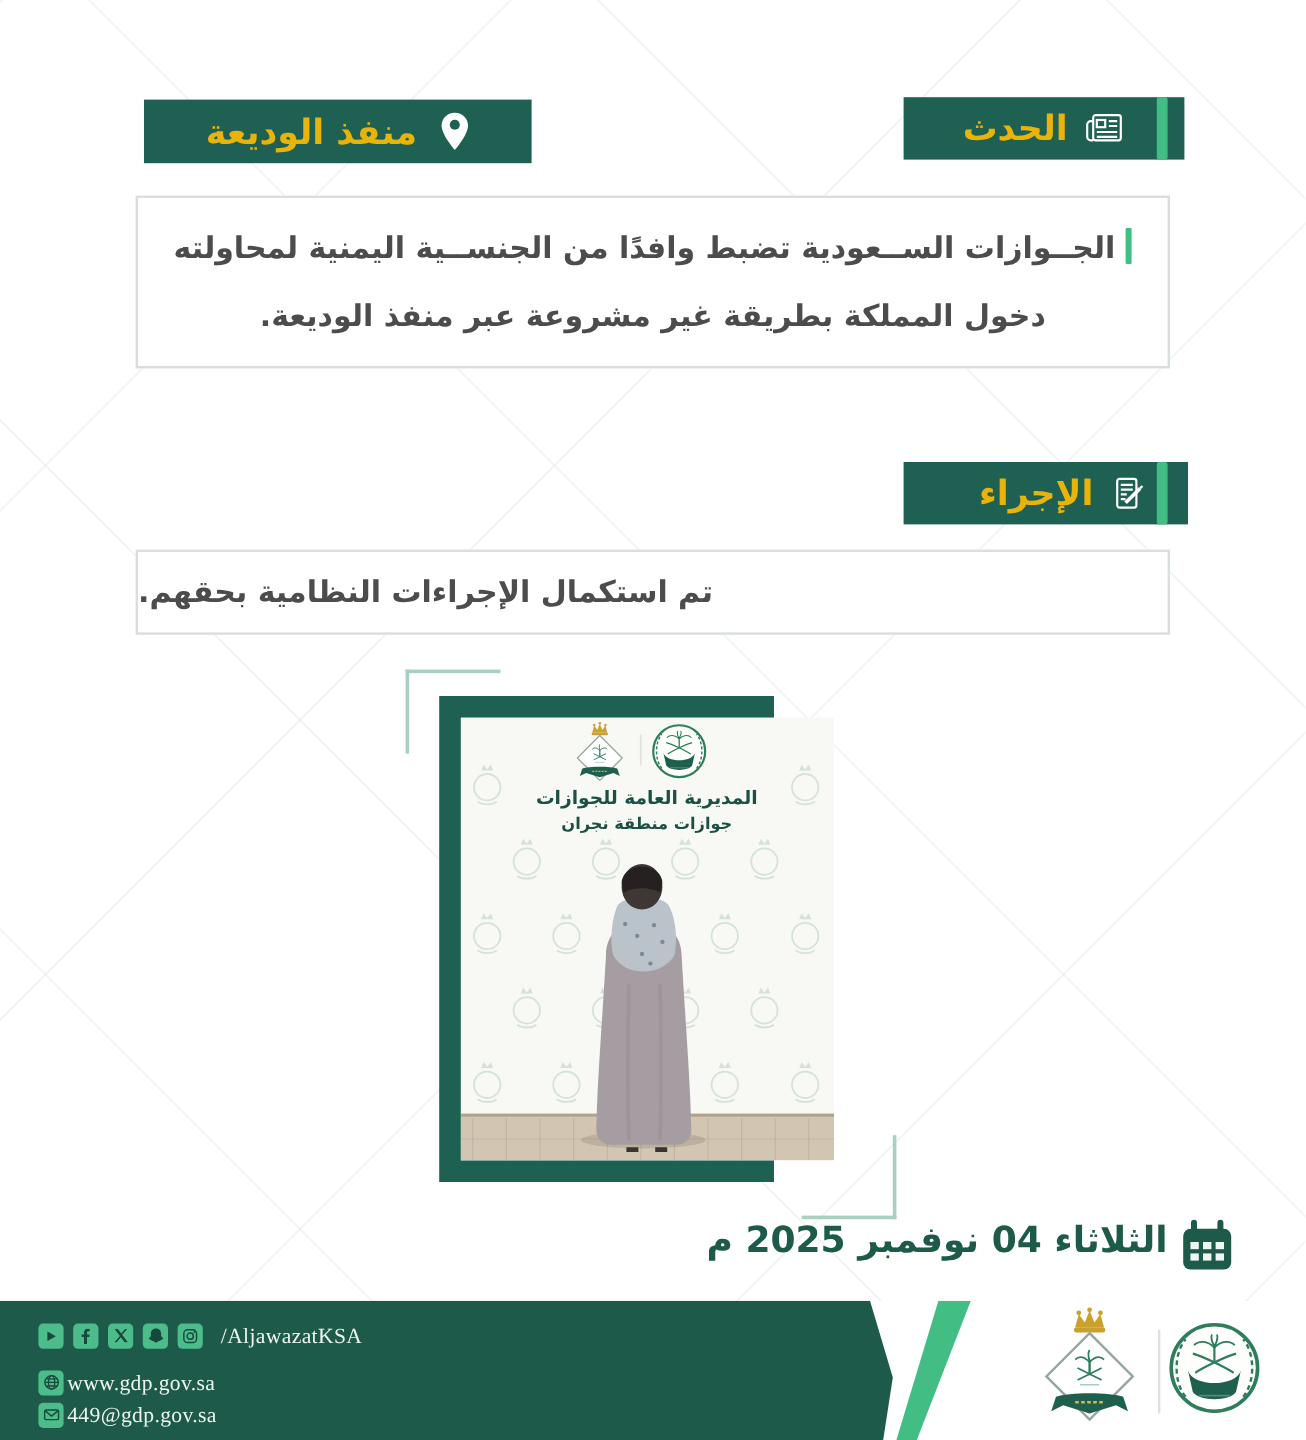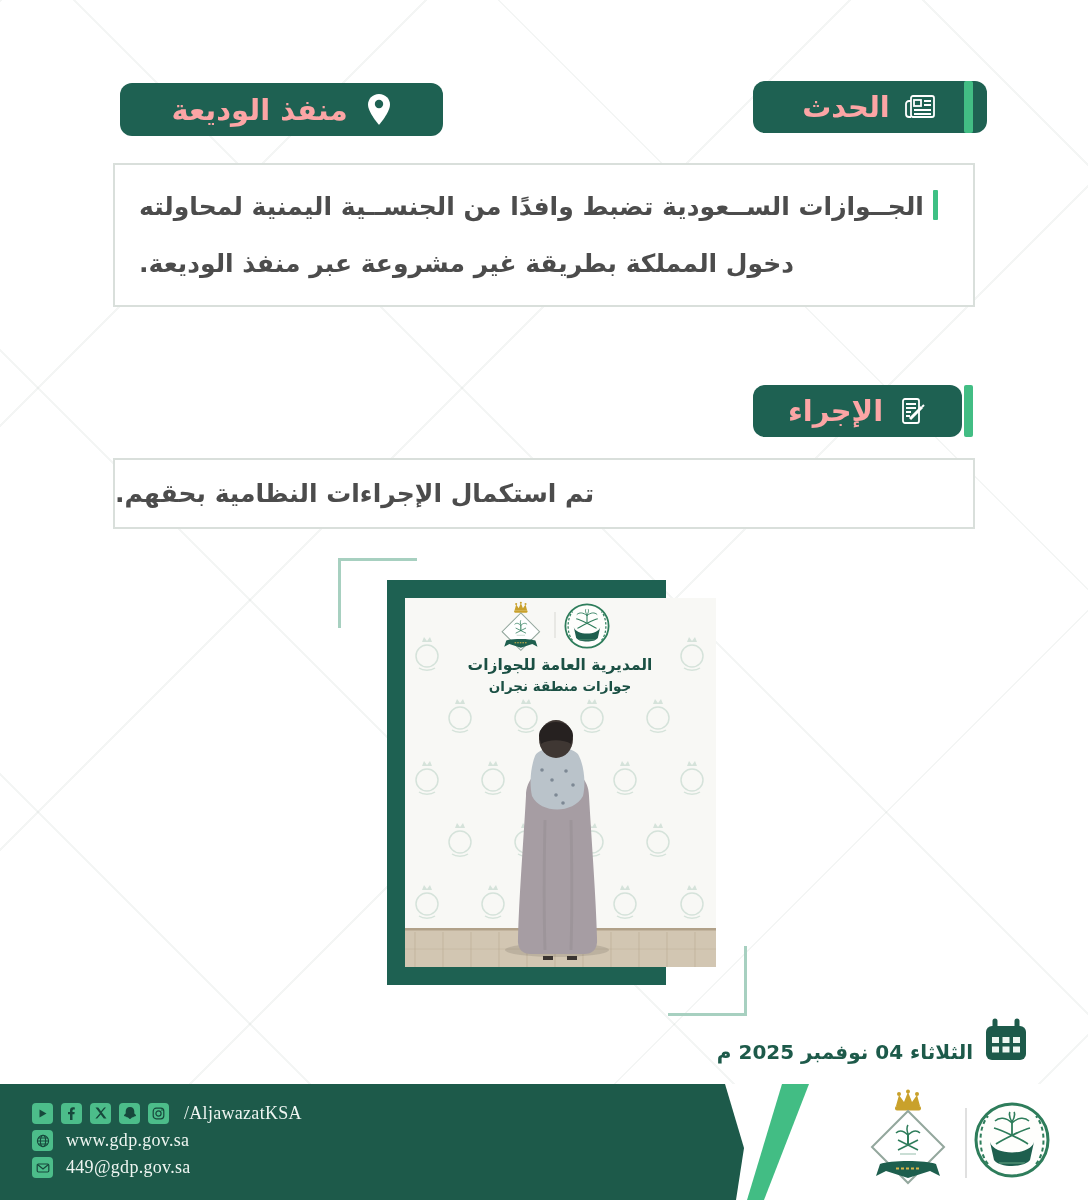--- a/index.html
+++ b/index.html
@@ -5,60 +5,60 @@
   html,body{margin:0;padding:0;}
   body{font-family:"DejaVu Sans",sans-serif;}
   .page{
     position:relative;width:1088px;height:1200px;overflow:hidden;
     background-color:#ffffff;
     background-image:
       repeating-linear-gradient(45deg, rgba(185,196,190,0.16) 0px, rgba(185,196,190,0.16) 2px, transparent 2px, transparent 300px),
       repeating-linear-gradient(135deg, rgba(185,196,190,0.16) 0px, rgba(185,196,190,0.16) 2px, transparent 2px, transparent 300px);
   }
   .badge{
-    position:absolute;background:#1e6152;color:#fca5a5;border-radius:12px;
+    position:absolute;background:#1e6152;color:#eab308;border-radius:0;
     display:flex;align-items:center;justify-content:center;gap:14px;
     font-weight:bold;font-size:29px;
   }
   .badge-event{left:753px;top:81px;width:234px;height:52px;}
-  .badge-action{left:753px;top:385px;width:209px;height:52px;}
+  .badge-action{left:753px;top:385px;width:209px;height:52px;padding-left:28px;}
   .badge-location{left:120px;top:83px;width:323px;height:53px;gap:18px;}
   .accent-bar{position:absolute;width:9px;background:#42bd84;border-radius:2px;}
   .accent-event{left:964px;top:81px;height:52px;}
   .accent-action{left:964px;top:385px;height:52px;}
   .badge-icon{display:flex;align-items:center;}
   .box{
     position:absolute;left:113px;width:862px;background:#fff;
     border:2px solid #d9dfdb;box-sizing:border-box;
     color:#4c4c4c;font-weight:bold;font-size:25px;
   }
-  .event-box{top:163px;height:144px;padding:13px 24px 0 24px;line-height:57px;text-align:left;overflow:hidden;}
+  .event-box{top:163px;height:144px;padding:13px 24px 0 24px;line-height:57px;text-align:center;overflow:hidden;}
   .action-box{top:458px;height:71px;line-height:67px;text-align:left;}
   .tick{display:inline-block;width:5px;height:30px;background:#3ec084;margin-left:9px;vertical-align:-5px;border-radius:1px;}
   .bracket{position:absolute;}
   .bracket-tl{left:338px;top:558px;width:76px;height:67px;border-top:3px solid #a7d0c0;border-left:3px solid #a7d0c0;}
   .bracket-br{left:668px;top:946px;width:76px;height:67px;border-bottom:3px solid #a7d0c0;border-right:3px solid #a7d0c0;}
-  .photo-frame{position:absolute;left:387px;top:580px;width:279px;height:405px;background:#1e6152;}
+  .photo-frame{position:absolute;left:366px;top:580px;width:279px;height:405px;background:#1e6152;}
   .photo-inner{position:absolute;left:18px;top:18px;width:311px;height:369px;background:#f8f8f5;overflow:hidden;}
   .date-row{
     position:absolute;right:59px;top:1016px;height:48px;
-    display:flex;align-items:flex-end;gap:10px;
-    color:#1d5a4a;font-weight:bold;font-size:20px;
+    display:flex;align-items:flex-start;gap:10px;
+    color:#1d5a4a;font-weight:bold;font-size:30px;
   }
   .footer{position:absolute;left:0;top:1084px;width:1068px;height:116px;}
   .footer-bg{position:absolute;left:0;top:0;}
   .social-row{position:absolute;left:32px;top:18px;display:flex;align-items:center;gap:8px;height:22px;}
   .icon-sq{
     width:21px;height:21px;border-radius:4px;background:#4cbd8a;
     display:flex;align-items:center;justify-content:center;cursor:pointer;
   }
   .icon-sq svg{display:block;}
   .handle-text{margin-left:7px;}
   .footer-text{color:#eef5f1;font-family:"Liberation Serif",serif;font-size:18px;letter-spacing:0.3px;}
-  .contact-row{position:absolute;left:32px;display:flex;align-items:flex-start;gap:13px;height:22px;}
+  .contact-row{position:absolute;left:32px;display:flex;align-items:center;gap:3px;height:22px;margin-top:11px;}
   .contact-website{top:46px;}
   .contact-email{top:73px;}
   .defs-holder{position:absolute;width:0;height:0;}
   svg text{font-family:"DejaVu Sans",sans-serif;}
 </style>
 </head>
 <body>
 
 <svg class="defs-holder" aria-hidden="true">
   <defs>

